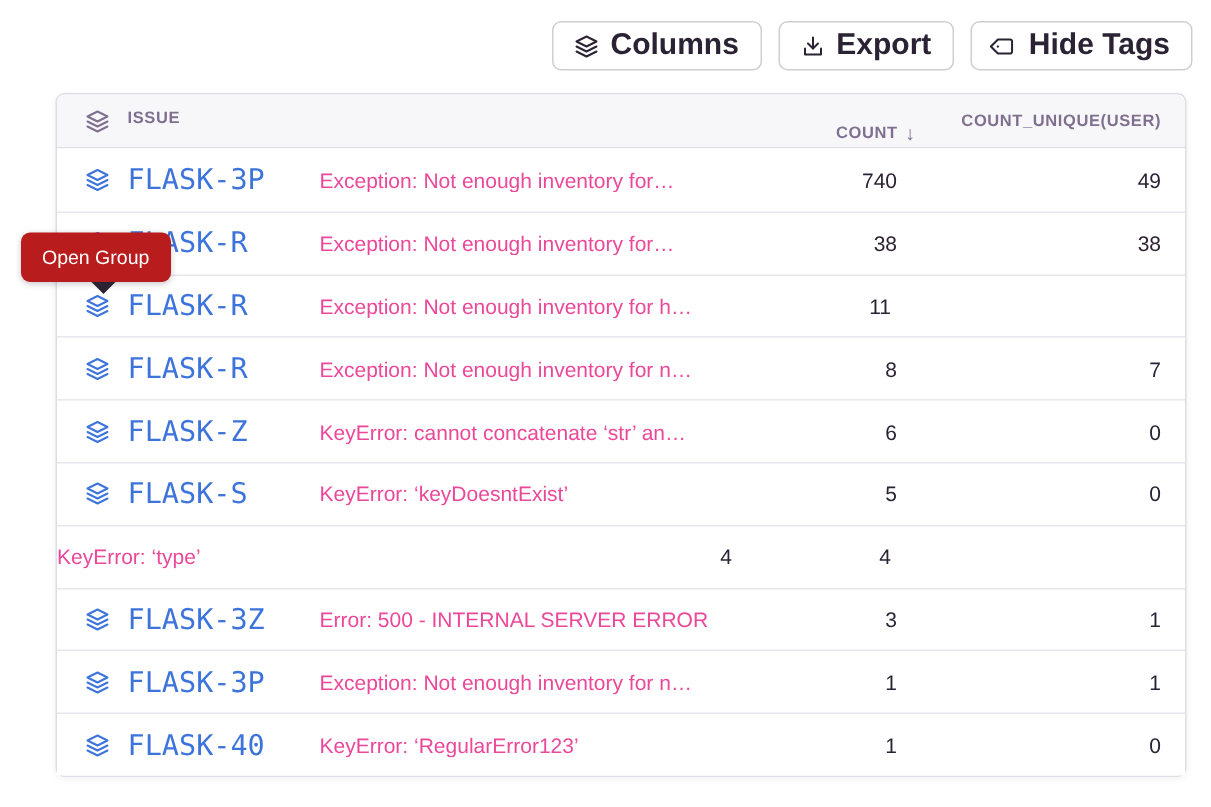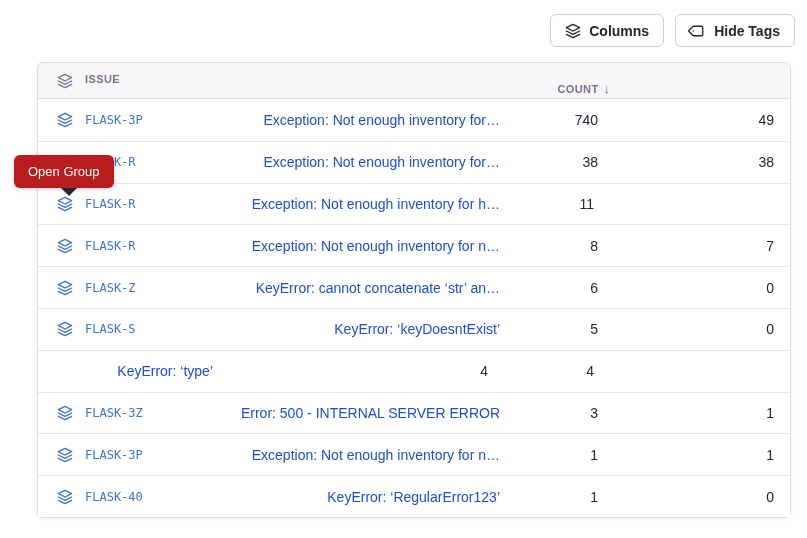--- a/index.html
+++ b/index.html
@@ -29,21 +29,21 @@
   .btn {
     display: inline-flex;
     align-items: center;
     gap: 8px;
     height: 33px;
     padding: 0 14px;
     background: #fff;
     border: 1px solid #d2ccd8;
     border-radius: 6px;
     font-family: inherit;
-    font-size: 14px;
+    font-size: 20px;
     font-weight: 600;
     color: #2b2233;
     cursor: pointer;
   }
   .btn .icon { display: inline-flex; color: #2b2233; }
   .icon svg { display: block; }
 
   
   .table-wrap {
     position: absolute;
@@ -84,26 +84,26 @@
     background: #fff;
     border-top: 1px solid #eae6ee;
     font-size: 14px;
   }
   .tr:first-child { border-top: none; }
   .td { white-space: nowrap; overflow: hidden; }
   .td-issue { display: flex; align-items: center; gap: 12px; padding-left: 19px; }
   .td-issue .icon { color: #3d74db; flex: 0 0 auto; }
   .issue-link {
     font-family: "DejaVu Sans Mono", monospace;
-    font-size: 12px;
+    font-size: 19px;
     color: #3d74db;
     text-decoration: none;
     cursor: pointer;
   }
-  .td-desc { color: #1d4ed8; text-align: right; }
+  .td-desc { color: #ec4899; }
   .td-count { text-align: right; padding-right: 12px; }
   .td-unique { text-align: right; padding-right: 16px; }
 
   
   .tooltip {
     position: absolute;
     left: 14px;
     top: 155px;
     height: 33px;
     line-height: 33px;
@@ -135,20 +135,30 @@
   <div class="toolbar">
     <button class="btn">
       <span class="icon">
         <svg width="16" height="16" viewBox="0 0 24 24" fill="none" stroke="currentColor" stroke-width="2" stroke-linecap="round" stroke-linejoin="round">
             <polygon points="12 2 2 7 12 12 22 7 12 2"></polygon>
             <polyline points="2 12 12 17 22 12"></polyline>
             <polyline points="2 17 12 22 22 17"></polyline>
           </svg>
       </span>
       <span>Columns</span>
+    </button>
+    <button class="btn">
+      <span class="icon">
+        <svg width="16" height="16" viewBox="0 0 24 24" fill="none" stroke="currentColor" stroke-width="2" stroke-linecap="round" stroke-linejoin="round">
+            <path d="M4 14v6h16v-6"></path>
+            <line x1="12" y1="3" x2="12" y2="14"></line>
+            <polyline points="7 9 12 14 17 9"></polyline>
+          </svg>
+      </span>
+      <span>Export</span>
     </button>
     <button class="btn">
       <span class="icon" style="transform: rotate(-45deg);">
         <svg width="16" height="16" viewBox="0 0 24 24" fill="none" stroke="currentColor" stroke-width="2" stroke-linecap="round" stroke-linejoin="round">
             <path d="M20.59 13.41l-7.17 7.17a2 2 0 0 1-2.83 0L2 12V2h10l8.59 8.59a2 2 0 0 1 0 2.83z"></path>
             <circle cx="7" cy="7" r="1.2" fill="currentColor" stroke="none"></circle>
           </svg>
       </span>
       <span>Hide Tags</span>
     </button>
@@ -164,20 +174,23 @@
               <polyline points="2 17 12 22 22 17"></polyline>
             </svg>
         </span>
         <span>ISSUE</span>
       </div>
       <div class="th"></div>
       <div class="th th-count">
         <span>COUNT</span>
         <span class="sort-arrow">↓</span>
       </div>
+      <div class="th th-unique">
+        <span>COUNT_UNIQUE(USER)</span>
+      </div>
     </div>
     <div class="tbody">
   <div class="tr">
     <div class="td td-issue">
       <span class="icon">
         <svg width="16" height="16" viewBox="0 0 24 24" fill="none" stroke="currentColor" stroke-width="2" stroke-linecap="round" stroke-linejoin="round">
                 <polygon points="12 2 2 7 12 12 22 7 12 2"></polygon>
                 <polyline points="2 12 12 17 22 12"></polyline>
                 <polyline points="2 17 12 22 22 17"></polyline>
               </svg>

